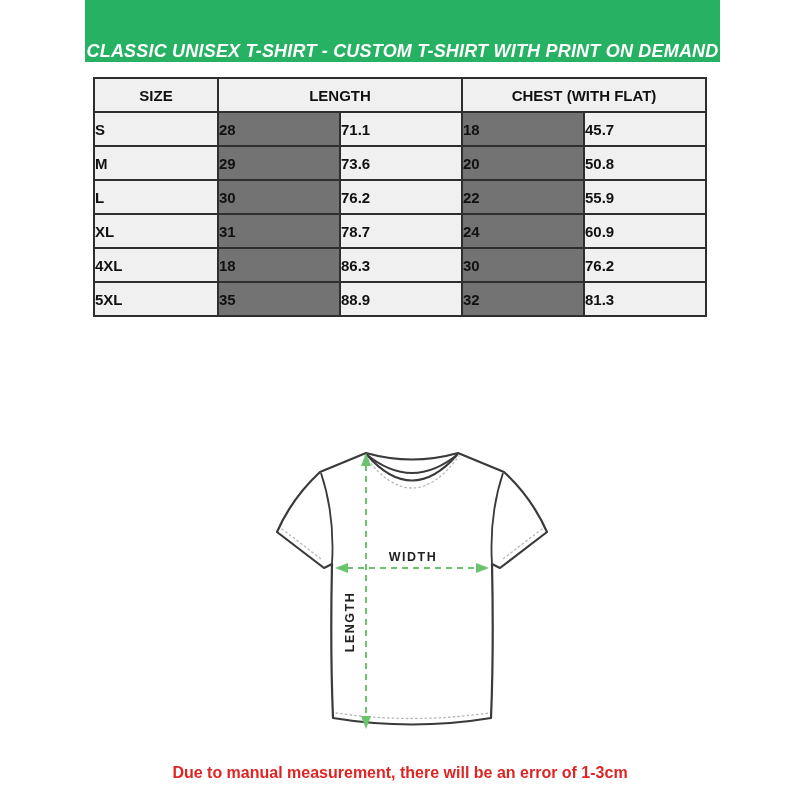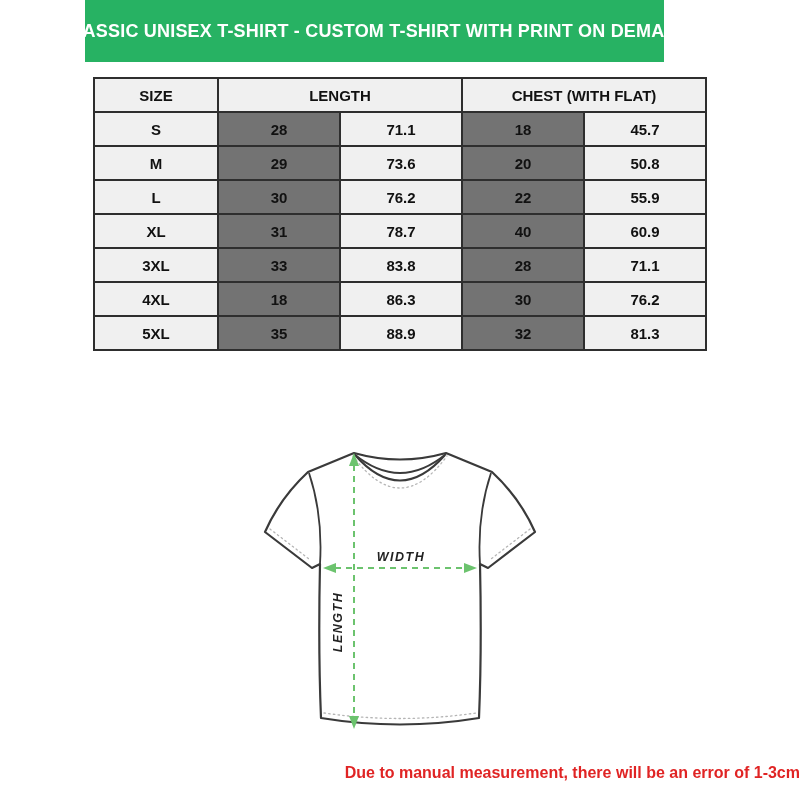--- a/index.html
+++ b/index.html
@@ -7,65 +7,64 @@
     position: relative;
     width: 800px;
     height: 800px;
     background: #ffffff;
     font-family: "Liberation Sans", sans-serif;
     overflow: hidden;
   }
   .banner {
     position: absolute;
     left: 85px; top: 0;
-    width: 579px; height: 62px;
+    width: 635px; height: 62px;
     background: #27b263;
     display: flex;
-    align-items: center;
+    align-items: flex-end;
     justify-content: center;
+    font-style: italic;
   }
   .banner span {
     color: #ffffff;
     font-weight: bold;
     font-size: 18px;
     letter-spacing: 0.2px;
     white-space: nowrap;
   }
   table.size-table {
     position: absolute;
     left: 93px; top: 77px;
     width: 612px;
     border-collapse: collapse;
     table-layout: fixed;
     font-weight: bold;
     font-size: 15px;
     color: #111111;
-    text-align: center;
     border: 2px solid #2e2e2e;
   }
   .size-table th, .size-table td {
     border: 2px solid #2e2e2e;
     height: 32px;
     padding: 0;
   }
   .size-table th { background: #f0f0f0; font-size: 15px; }
   .size-table td.shaded { background: #f0f0f0; }
   .size-table td.plain  { background: #737373; }
   figure.diagram {
     position: absolute;
-    left: 250px; top: 440px;
+    left: 262px; top: 440px;
     width: 300px; height: 300px;
     margin: 0;
-    font-style: italic;
   }
   .note {
     position: absolute;
     left: 0; top: 764px;
     width: 800px;
-    text-align: right;
+    text-align: center;
     color: #e02424;
     font-weight: bold;
     font-size: 16px;
   }
 </style>
 </head>
 <body>
 
 <div class="page">
 
@@ -107,29 +106,22 @@
         <td class="shaded">L</td>
         <td class="plain">30</td>
         <td class="shaded">76.2</td>
         <td class="plain">22</td>
         <td class="shaded">55.9</td>
       </tr>
       <tr>
         <td class="shaded">XL</td>
         <td class="plain">31</td>
         <td class="shaded">78.7</td>
-        <td class="plain">40</td>
+        <td class="plain">24</td>
         <td class="shaded">60.9</td>
-      </tr>
-      <tr>
-        <td class="shaded">3XL</td>
-        <td class="plain">33</td>
-        <td class="shaded">83.8</td>
-        <td class="plain">28</td>
-        <td class="shaded">71.1</td>
       </tr>
       <tr>
         <td class="shaded">4XL</td>
         <td class="plain">18</td>
         <td class="shaded">86.3</td>
         <td class="plain">30</td>
         <td class="shaded">76.2</td>
       </tr>
       <tr>
         <td class="shaded">5XL</td>

